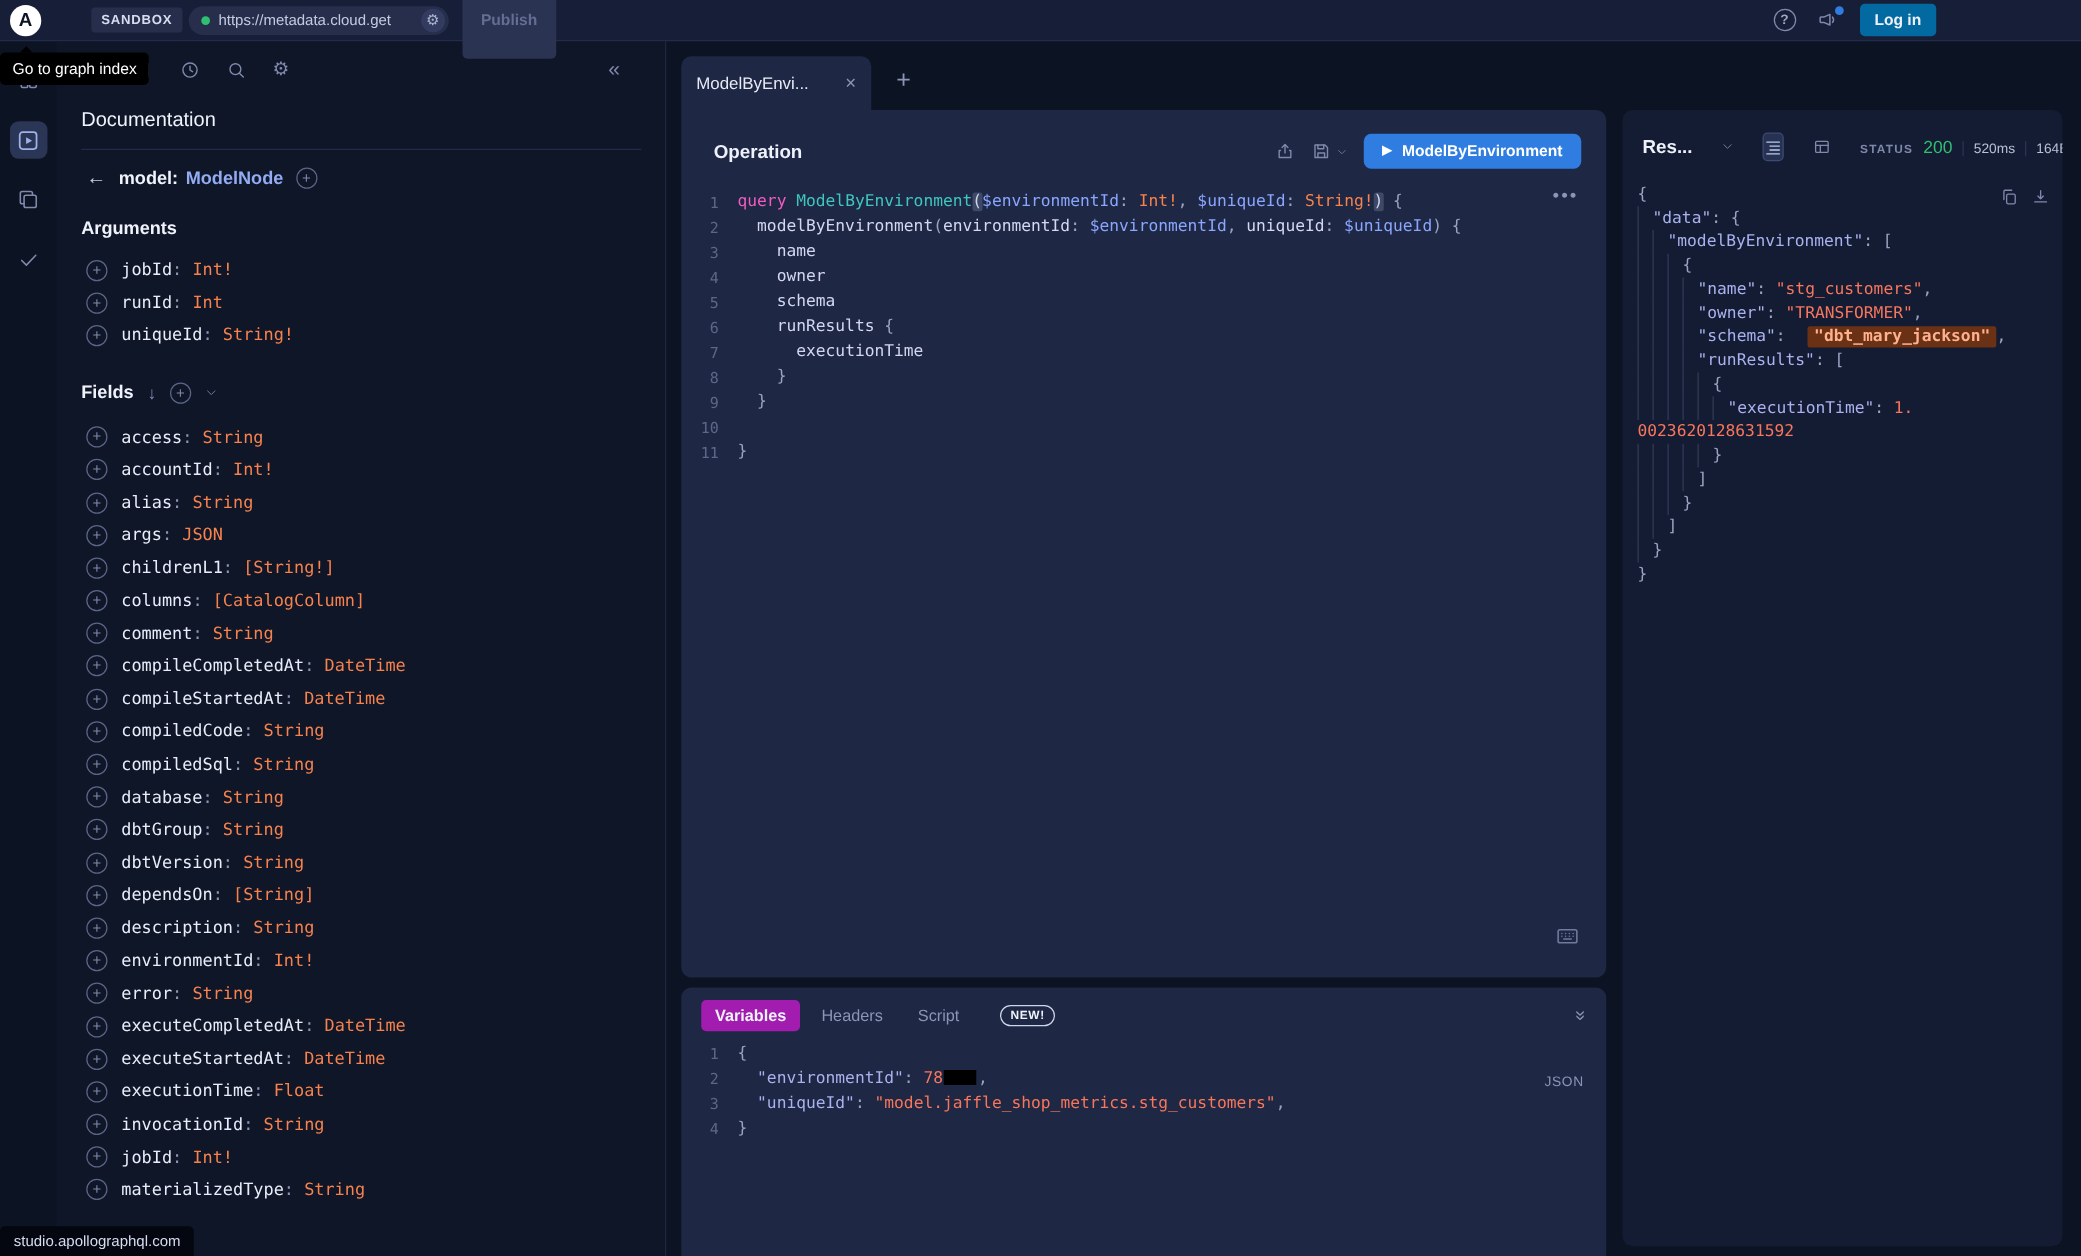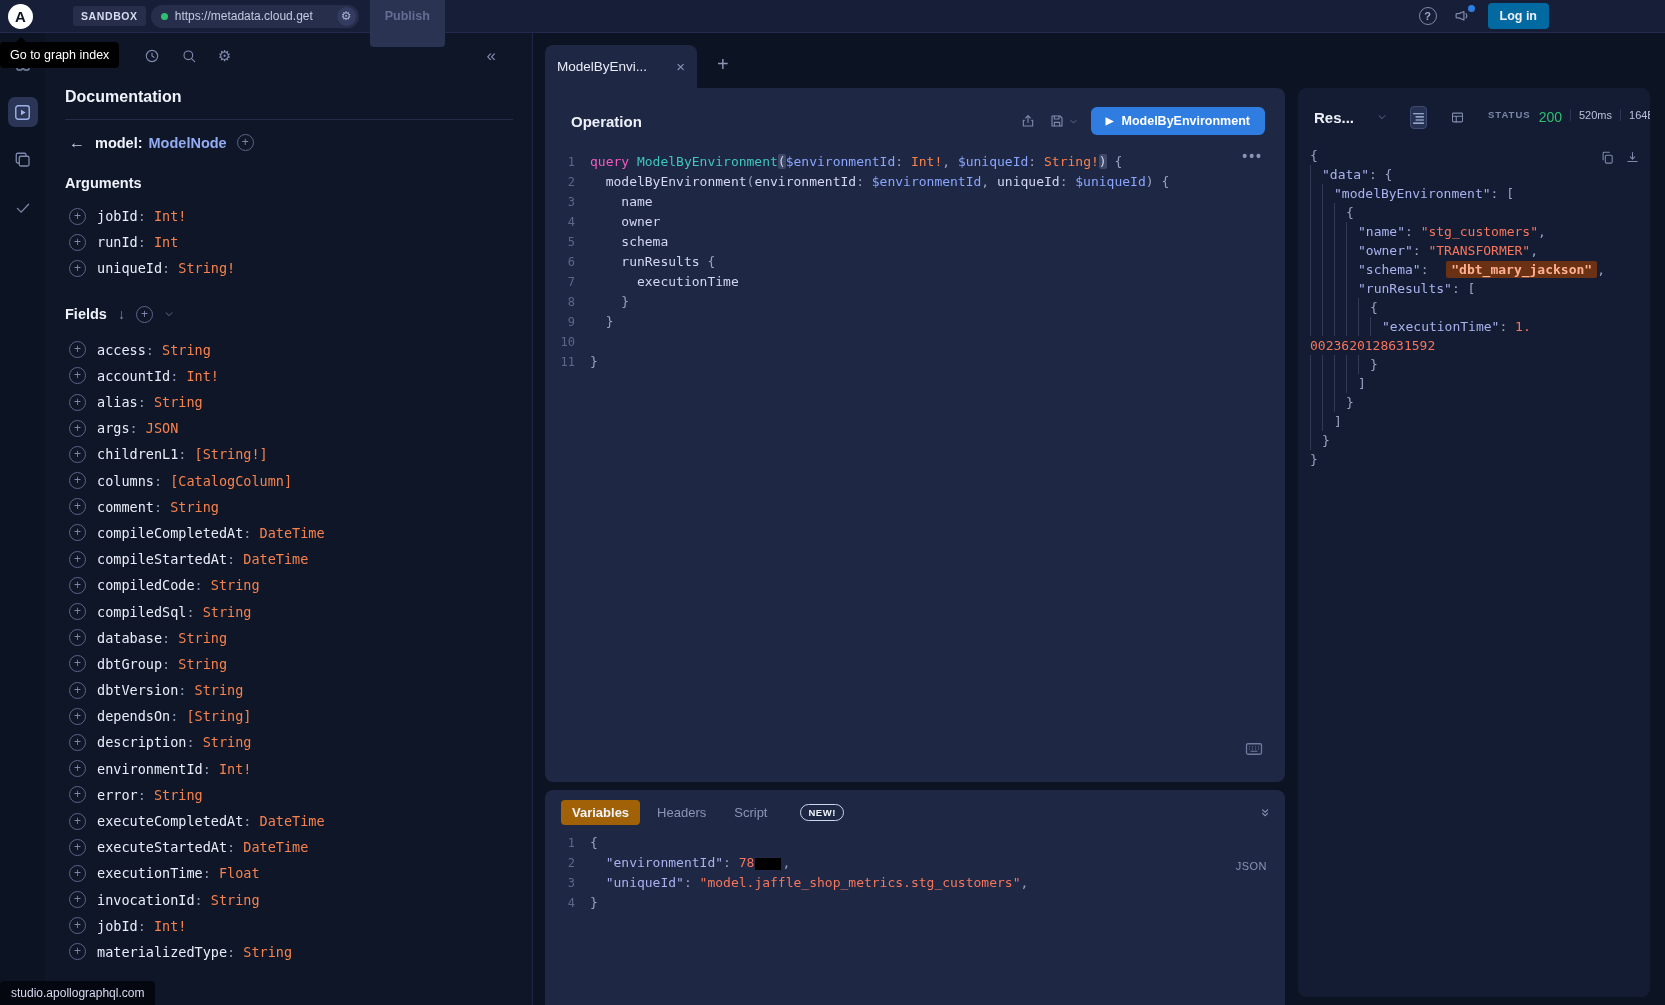--- a/index.html
+++ b/index.html
@@ -30,21 +30,21 @@
 
 .tooltip{position:absolute;left:0;top:42px;z-index:60;background:#000;color:#fff;font-size:12.5px;padding:6px 10px;border-radius:4px;white-space:nowrap}
 .tooltip:before{content:"";position:absolute;top:-5px;left:16px;border:5px solid transparent;border-bottom-color:#000;border-top:none}
 
 
 .sidebar{position:absolute;left:45px;top:33px;bottom:0;width:488px;background:var(--bg-sidebar,#0e1628);border-right:1px solid #1d2644;overflow:hidden}
 .side-toolbar{display:flex;align-items:center;gap:21px;padding:14px 36px 0 62px}
 .side-toolbar .collapse{margin-left:auto;color:#7f89ac;font-size:17px;line-height:1}
 .gear-glyph{color:#7f89ac;font-size:15px;line-height:1}
 .doc-head{margin:24px 0 0 20px;padding-bottom:13px;border-bottom:1px solid #222b4a;width:448px}
-.doc-head h1{font-size:16px;font-weight:700;color:#f0f3fb}
+.doc-head h1{font-size:16px;font-weight:400;color:#f0f3fb}
 .breadcrumb{display:flex;align-items:center;margin:14px 0 0 24px;gap:10px}
 .back{color:#c9cfe6;font-size:16px;line-height:1}
 .bc-prefix{font-size:14.5px;font-weight:700;color:#f0f3fb}
 .bc-type{font-size:14.5px;font-weight:600;color:#93abf3;margin-left:-4px}
 h2.sec{font-size:14.5px;font-weight:700;color:#f0f3fb;margin:24px 0 0 20px}
 .fields-row{display:flex;align-items:center;gap:11px;margin:24px 0 0 20px}
 .fields-row h2.sec{margin:0}
 .sorticon{color:#7d88ac;font-size:14px;line-height:1}
 #args-list{margin-top:12px}
 #fields-list{margin-top:14px}
@@ -92,33 +92,33 @@
 .tk-key{color:var(--key,#a9b2ee)}
 .tk-str{color:var(--string,#f7765c)}
 .tk-num{color:var(--string,#f7765c)}
 .tk-hl{color:#ffb08e;background:#6b3115;font-weight:700;border-radius:2px;padding:1px 5px;margin-left:10px}
 .tk-redact{display:inline-block;width:26px;height:12px;background:#000;vertical-align:middle;margin:0 1px}
 
 
 .vars-panel{position:absolute;left:12px;top:757px;width:740px;bottom:0;background:var(--bg-panel,#1e2743);border-radius:8px 8px 0 0;overflow:hidden}
 .vars-tabs{display:flex;align-items:center;gap:6px;padding:10px 18px 0 16px}
 .vtab{font-size:13px;color:#8b95b5;padding:5px 11px;border-radius:4px}
-.vtab.active{background:#a16207;color:#f0f3fb;font-weight:700}
+.vtab.active{background:#a21caf;color:#f0f3fb;font-weight:700}
 .newbadge{font-size:9.5px;font-weight:700;color:#f0f3fb;border:1px solid #cfd6ea;border-radius:9px;padding:2px 7px;letter-spacing:.5px;margin-left:16px}
 .dblchev{margin-left:auto;color:#8b95b5;font-size:15px;transform:rotate(-90deg);line-height:1}
 .jsonlabel{position:absolute;top:70px;right:18px;font-size:11px;color:#8b95b5;letter-spacing:.5px}
 .vars-panel .code{padding-top:8px}
 
 
 .resp-panel{position:absolute;left:765px;top:55px;width:352px;bottom:8px;background:var(--bg-resp,#141c33);border-radius:8px;overflow:hidden}
 .resp-head{display:flex;align-items:center;padding:14px 12px 0 16px;gap:23px;height:44px}
 .resp-head h2{font-size:15px;font-weight:700;color:#eef1fa}
 .ricon{width:25px;height:23px;display:flex;align-items:center;justify-content:center;border-radius:4px}
 .ricon.active{background:#273252;border:1px solid #3c4a74}
-.resp-meta{margin-left:auto;display:flex;align-items:flex-start;gap:8px}
+.resp-meta{margin-left:auto;display:flex;align-items:flex-end;gap:8px}
 .slabel{font-size:9.5px;letter-spacing:1px;color:#7d87a9;font-weight:700}
 .scode{font-size:14px;font-weight:400;color:var(--green,#2fbf71)}
 .sep{width:1px;height:12px;background:#2a3455}
 .stime,.ssize{font-size:11px;color:#b9c1d9}
 .resp-icons{position:absolute;top:62px;right:10px;display:flex;gap:10px}
 .resp-code{padding:14px 0 0 12px;color:#c9d0e8}
 
 
 svg.ic{stroke:#7f89ac;fill:none;stroke-width:1.7;stroke-linecap:round;stroke-linejoin:round;display:block}
 svg.ic.lt{stroke:#b9c9f0}

